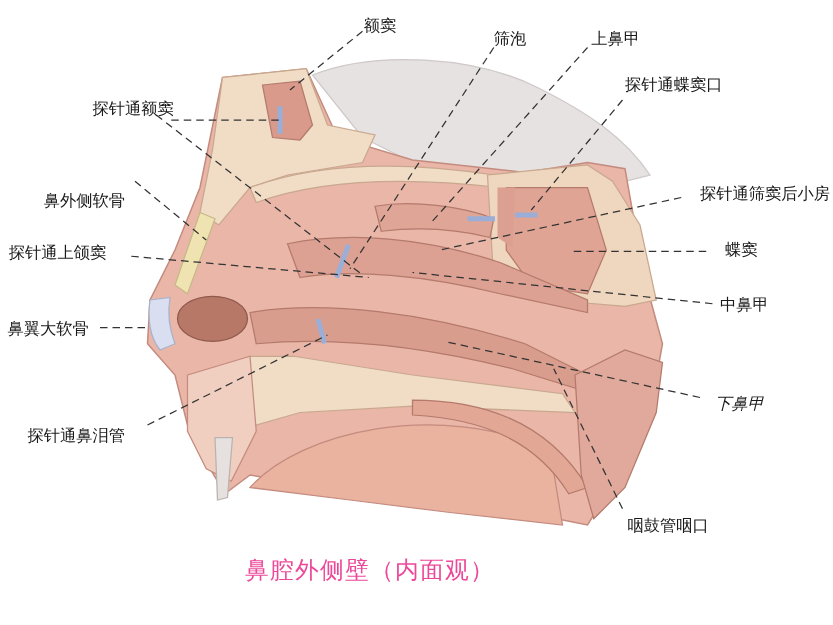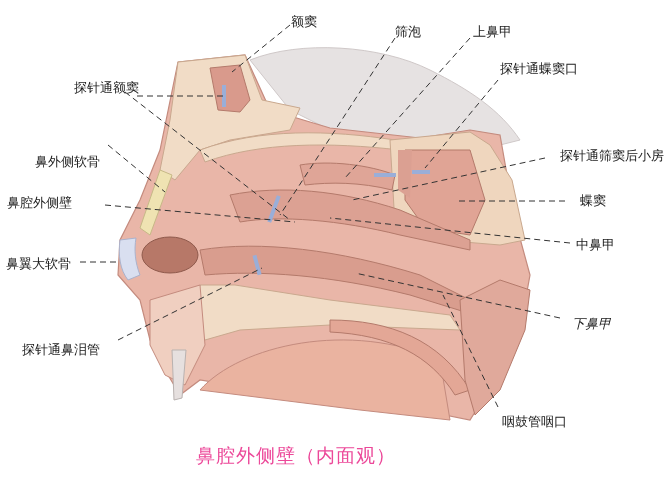--- a/index.html
+++ b/index.html
@@ -75,21 +75,21 @@
     </g>
   </svg>
 
   <div class="label" style="left:291px; top:14px;">额窦</div>
   <div class="label" style="left:395px; top:24px;text-align:right;">筛泡</div>
   <div class="label" style="left:473px; top:24px;">上鼻甲</div>
   <div class="label" style="left:44px; top:80px;margin-left:30px;">探针通额窦</div>
   <div class="label" style="left:500px; top:61px;">探针通蝶窦口</div>
   <div class="label" style="left:35px; top:130px;margin-top:24px;">鼻外侧软骨</div>
   <div class="label" style="left:518px; top:148px;margin-left:42px;">探针通筛窦后小房</div>
-  <div class="label" style="left:7px; top:195px;">鼻腔外侧壁</div>
+  <div class="label" style="left:7px; top:195px;">探针通上颌窦</div>
   <div class="label" style="left:580px; top:193px;">蝶窦</div>
   <div class="label" style="left:576px; top:237px;">中鼻甲</div>
   <div class="label" style="left:6px; top:256px;">鼻翼大软骨</div>
   <div class="label" style="left:572px; top:316px;font-style:italic;">下鼻甲</div>
   <div class="label" style="left:22px; top:342px;">探针通鼻泪管</div>
   <div class="label" style="left:502px; top:414px;">咽鼓管咽口</div>
 
   <div class="caption">鼻腔外侧壁（内面观）</div>
 </div>
 

